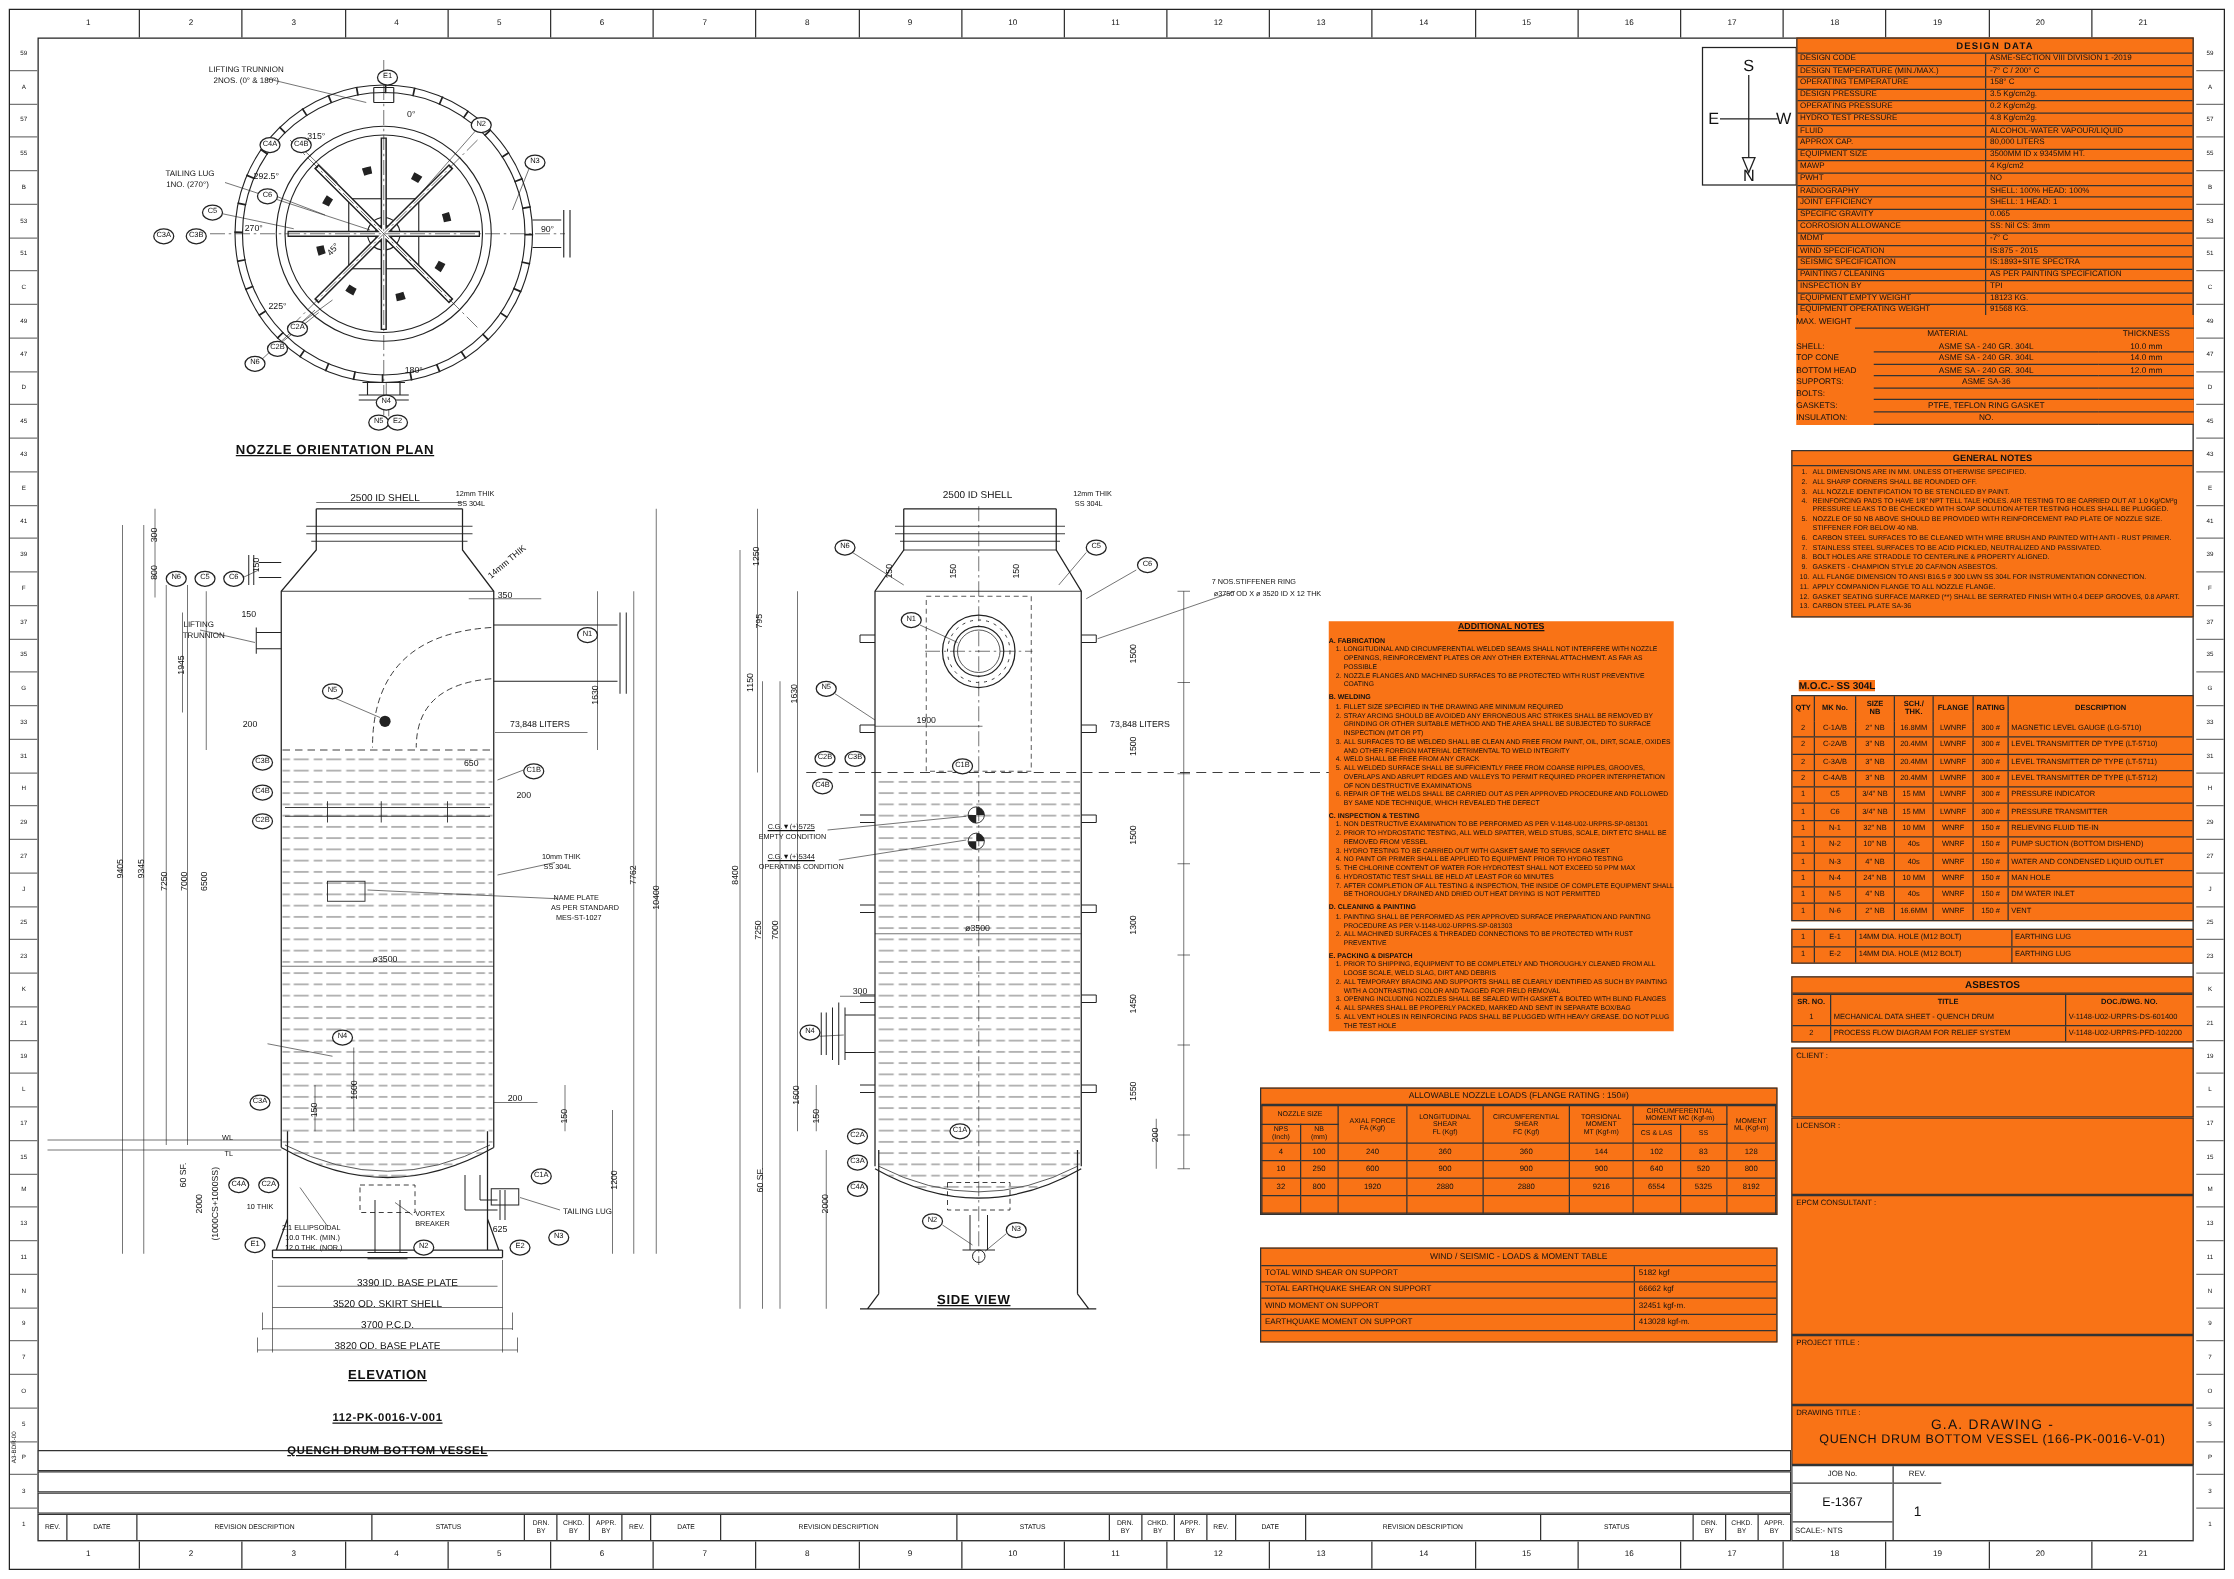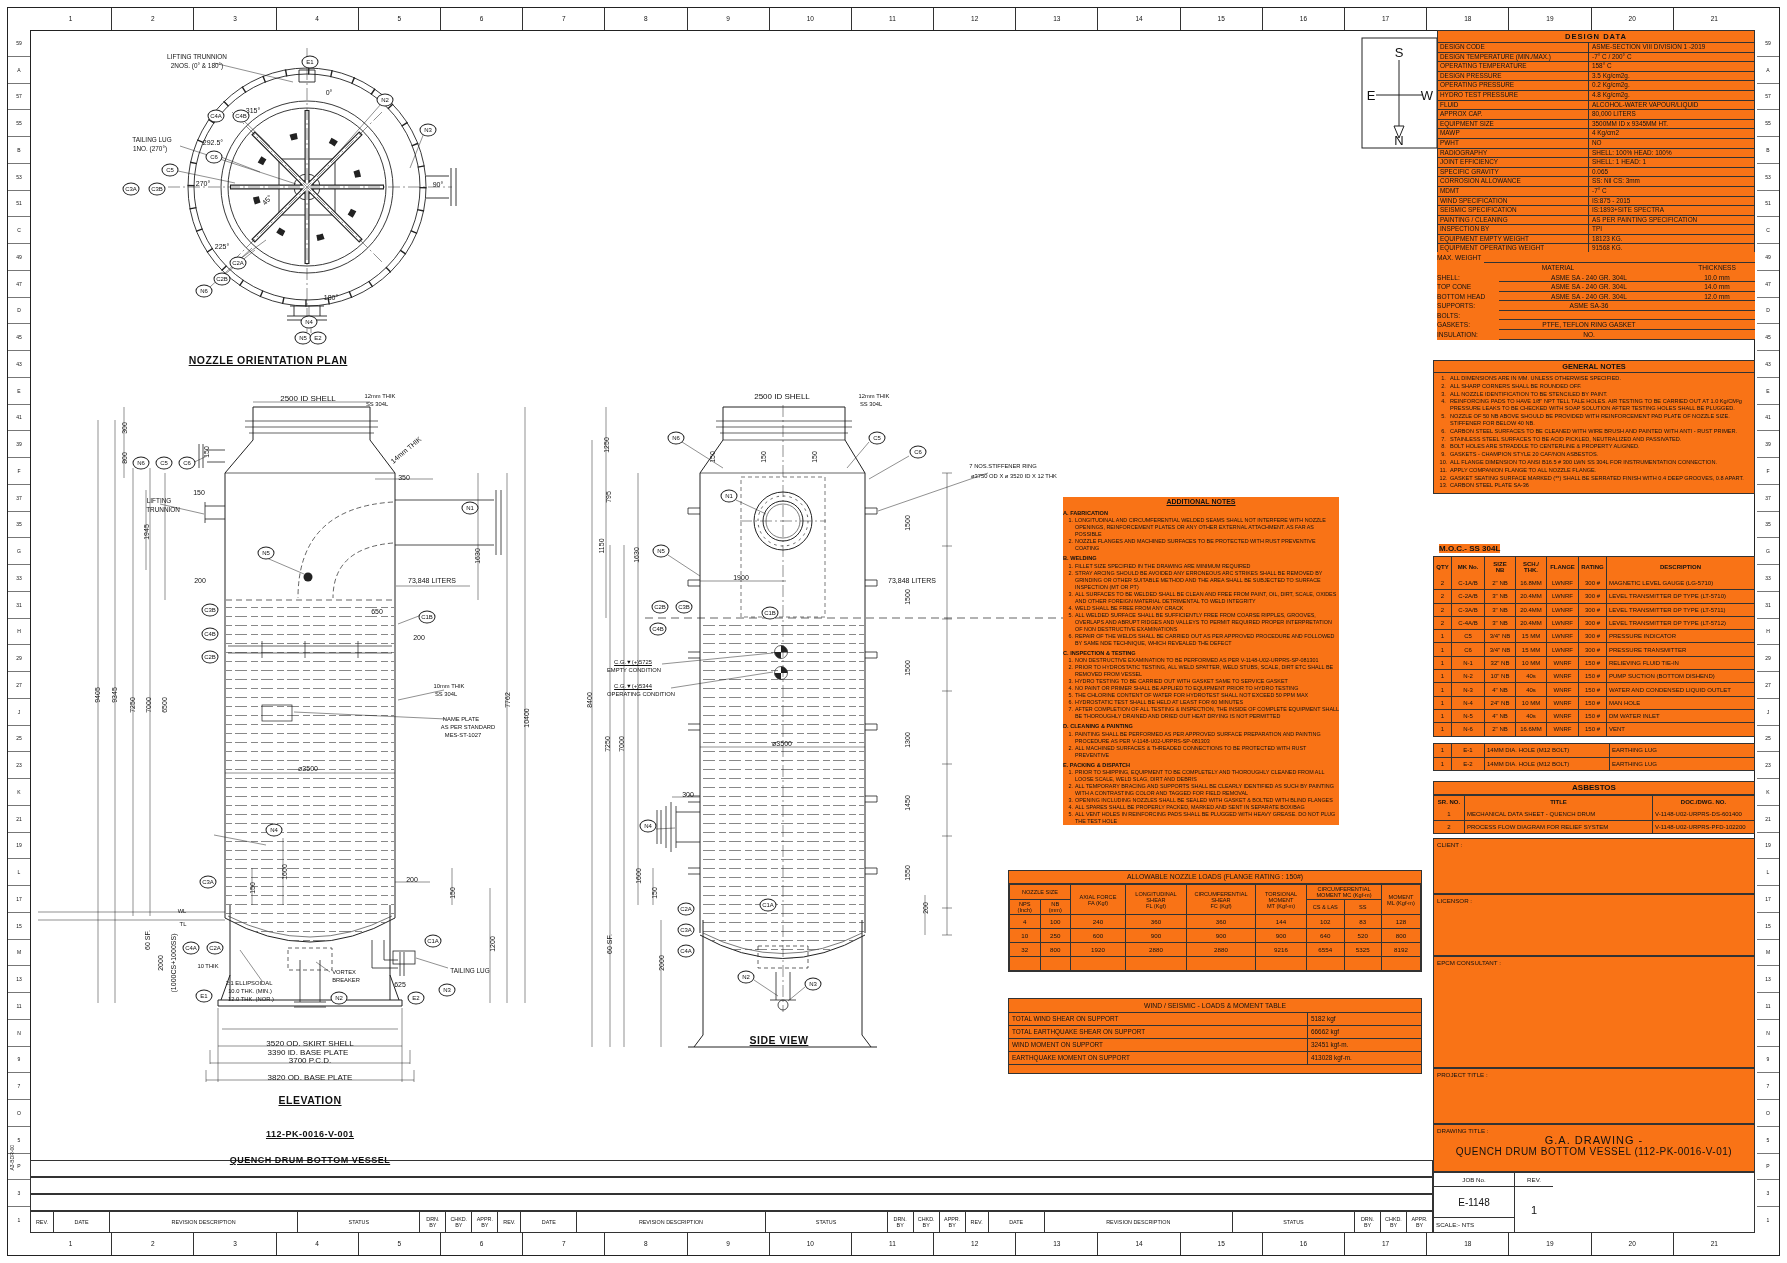--- a/index.html
+++ b/index.html
@@ -442,21 +442,21 @@
       <span class="ann tg" style="left: 204px; top: 996px;">E1</span>
       <span class="ann n6" style="left: 344px; top: 972px;">VORTEX</span>
       <span class="ann n6" style="left: 346px; top: 980px;">BREAKER</span>
       <span class="ann tg" style="left: 339px; top: 998px;">N2</span>
       <span class="ann" style="left: 400px; top: 984px;">625</span>
       <span class="ann tg" style="left: 416px; top: 998px;">E2</span>
       <span class="ann tg" style="left: 447px; top: 990px;">N3</span>
       <span class="ann n" style="left: 470px; top: 970px;">TAILING LUG</span>
       <span class="ann tg" style="left: 433px; top: 941px;">C1A</span>
       <span class="ann dv" style="left: 492px; top: 944px;">1200</span>
-      <span class="ann lg" style="left: 308px; top: 1026px; margin-top: 26px;">3390 ID. BASE PLATE</span>
+      <span class="ann lg" style="left: 326px; top: 1026px;">3390 ID. BASE PLATE</span>
       <span class="ann lg" style="left: 310px; top: 1043px;">3520 OD. SKIRT SHELL</span>
       <span class="ann lg" style="left: 310px; top: 1060px;">3700 P.C.D.</span>
       <span class="ann lg" style="left: 310px; top: 1077px;">3820 OD. BASE PLATE</span>
       <span class="ann ttl" style="left: 310px; top: 1100px;">ELEVATION</span>
       <span class="ann t2" style="left: 310px; top: 1160px;">QUENCH DRUM BOTTOM VESSEL</span>
       <span class="ann t2" style="left: 310px; top: 1134px;">112-PK-0016-V-001</span>
       <span class="ann lg" style="left: 782px; top: 396px;">2500 ID SHELL</span>
       <span class="ann n6" style="left: 874px; top: 396px;">12mm THIK</span>
       <span class="ann n6" style="left: 871px; top: 404px;">SS 304L</span>
       <span class="ann tg" style="left: 676px; top: 438px;">N6</span>
@@ -885,26 +885,26 @@
   </div>
   <div class="panel stamp" style="top:956px;height:112px;">
     <span class="lab">EPCM CONSULTANT :</span>
   </div>
   <div class="panel stamp" style="top:1068px;height:56px;">
     <span class="lab">PROJECT TITLE :</span>
   </div>
   <div class="panel stamp dtitle">
     <span class="lab">DRAWING TITLE :</span>
     <div class="dt-l1">G.A.  DRAWING  -</div>
-    <div class="dt-l2">QUENCH DRUM BOTTOM VESSEL (112-PK-0016-V-01)</div>
+    <div class="dt-l2">QUENCH DRUM BOTTOM VESSEL (166-PK-0016-V-01)</div>
   </div>
   <div class="jobrow">
     <div class="job-cell">
       <div class="job-h">JOB No.</div>
-      <div class="job-v">E-1148</div>
+      <div class="job-v">E-1367</div>
       <div class="job-s">SCALE:-  NTS</div>
     </div>
     <div class="rev-cell">
       <div class="num-h">REV.</div>
       <div class="rev-v">1</div>
     </div>
   </div>
 
   <div class="panel nl-wrap nl">
     <div class="nl-title">ALLOWABLE NOZZLE LOADS    (FLANGE RATING : 150#)</div>

